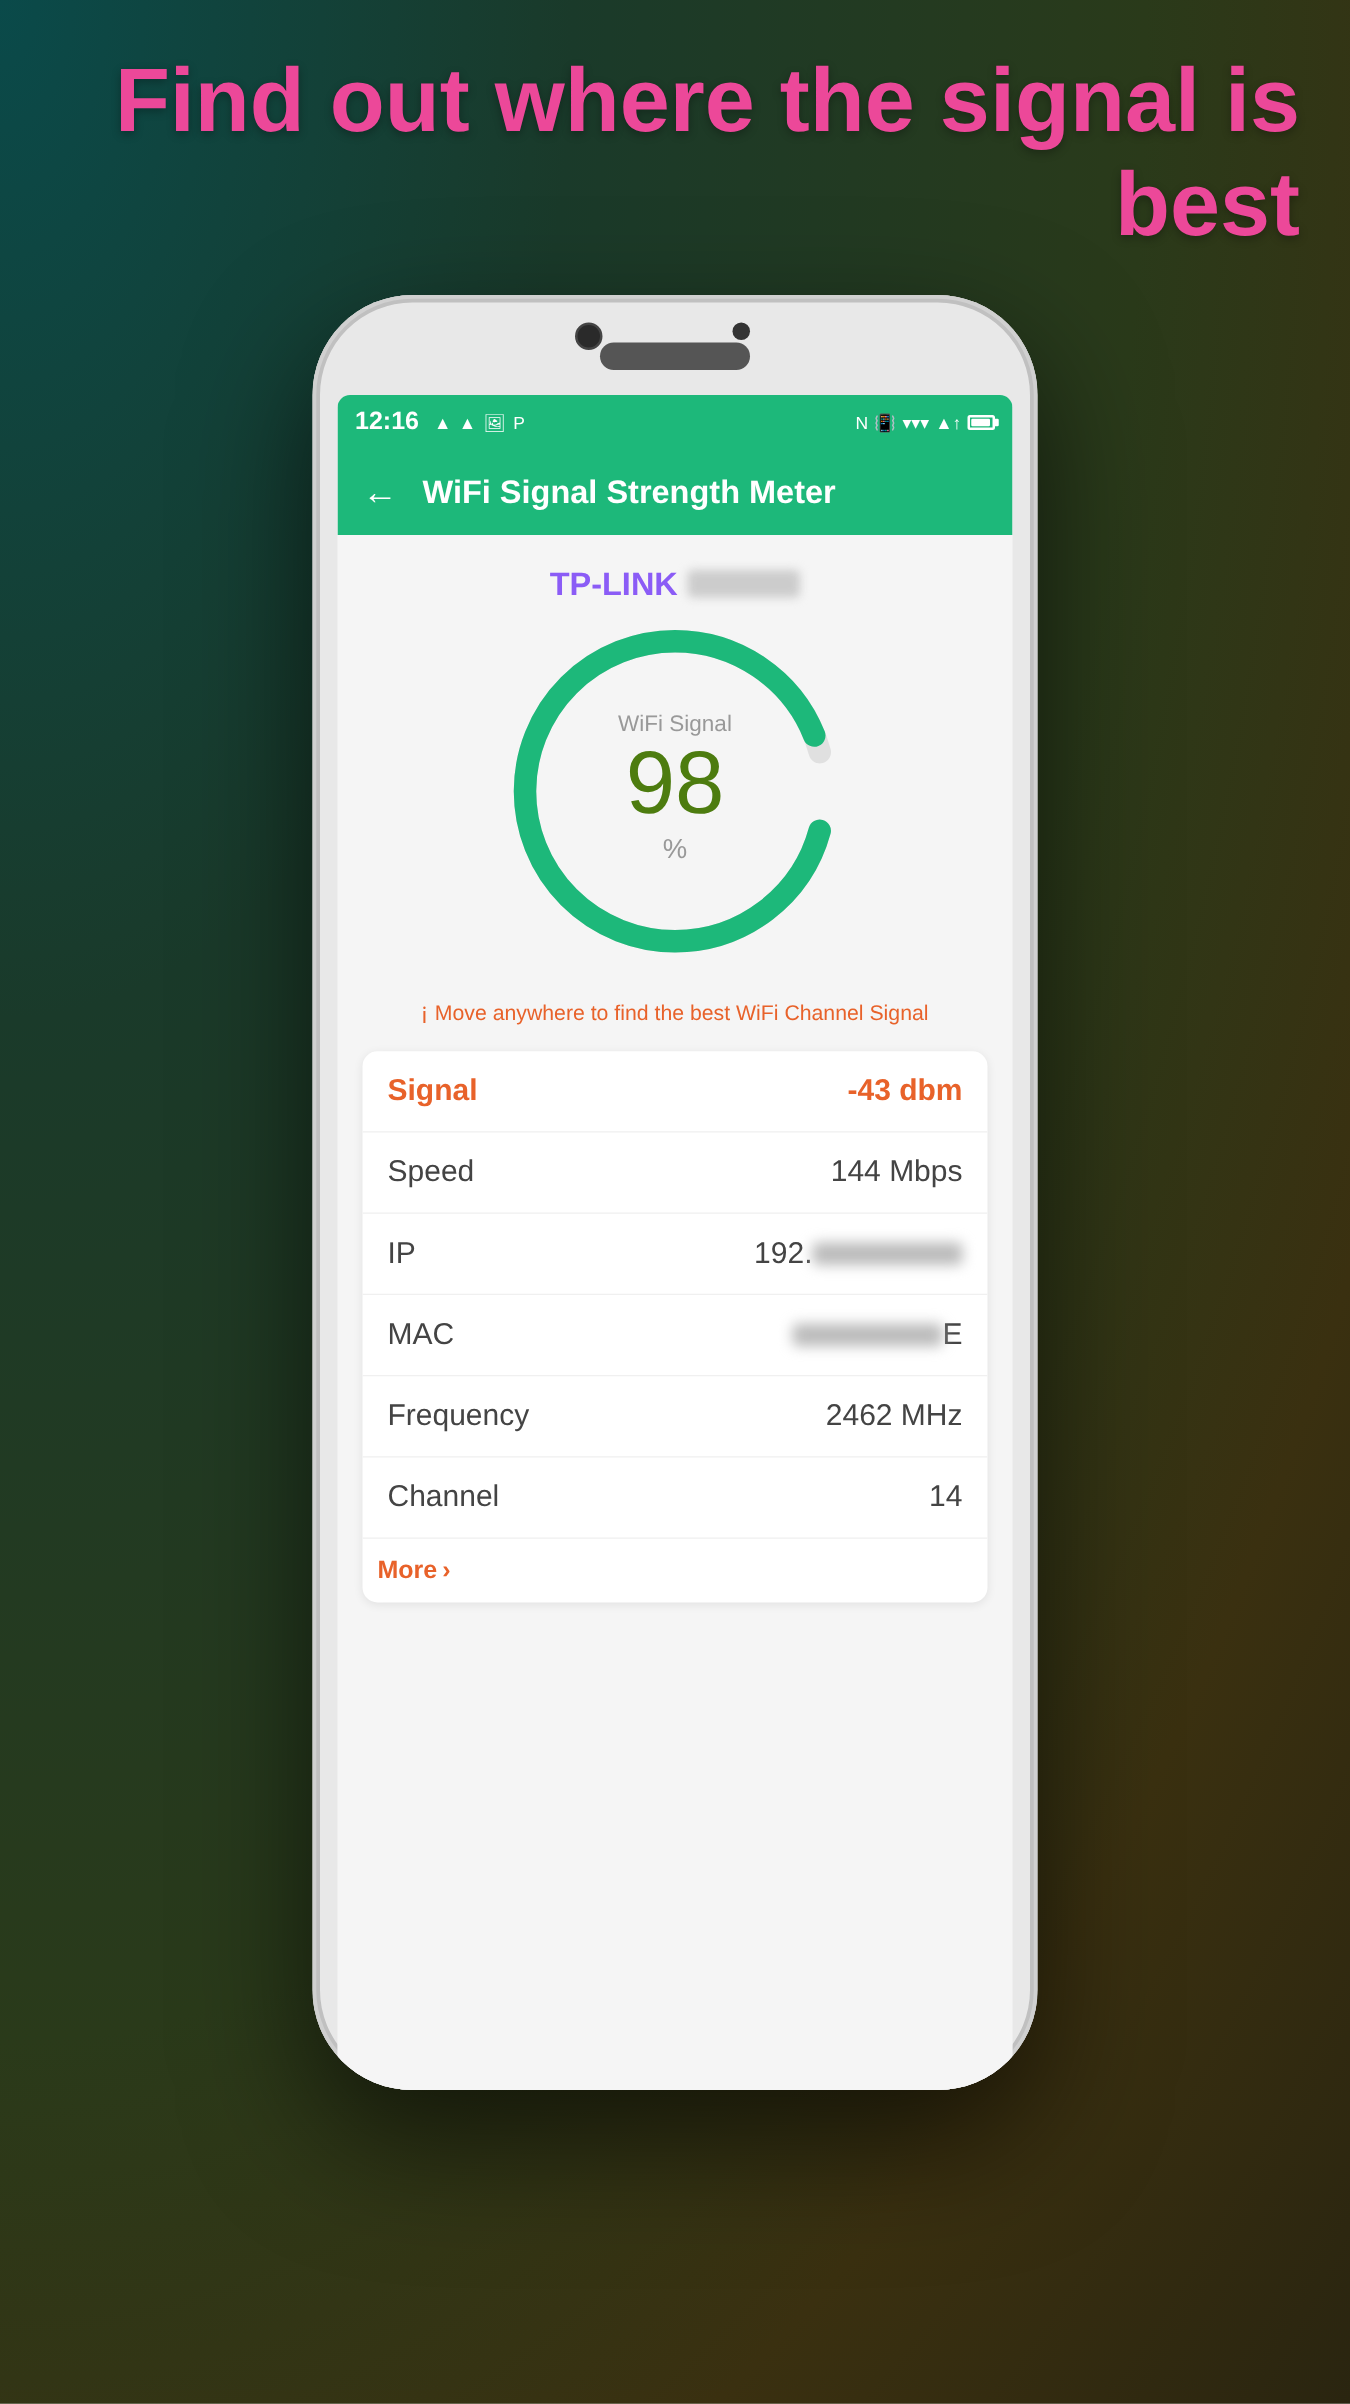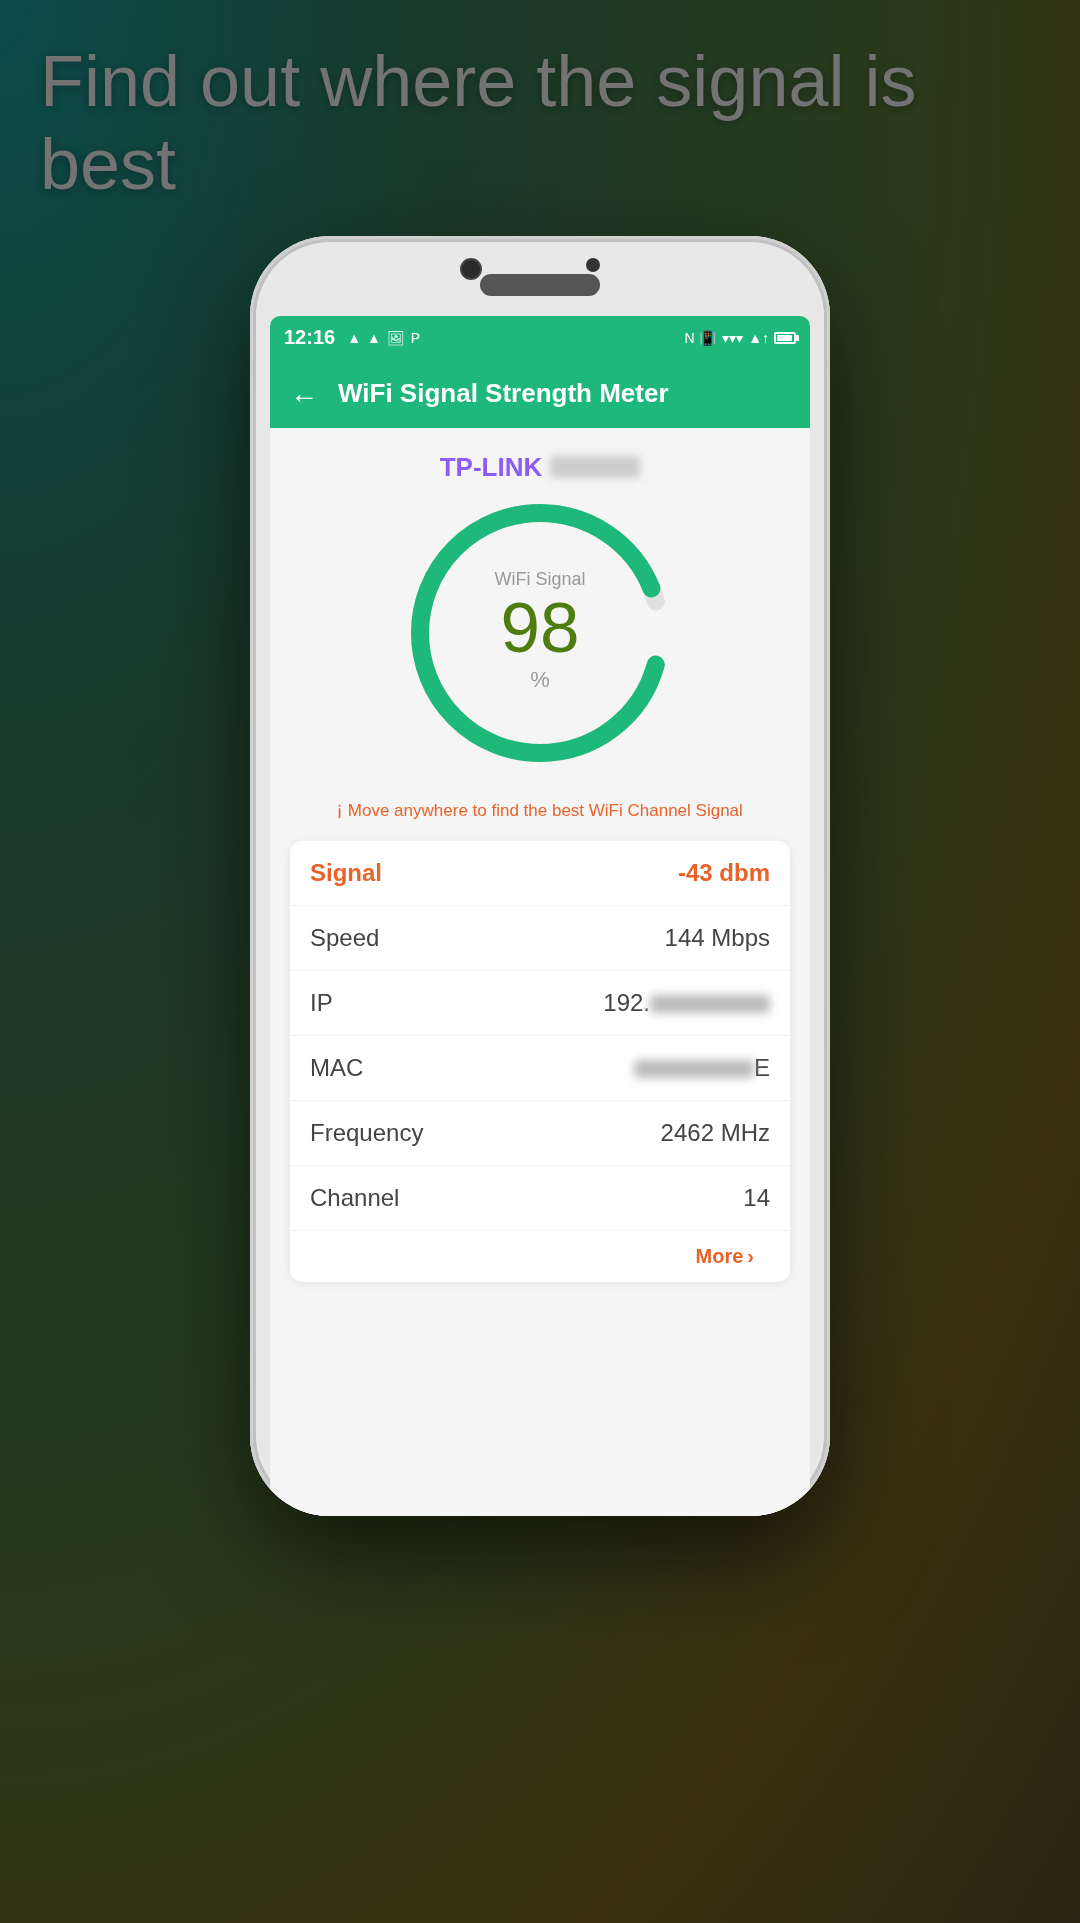--- a/index.html
+++ b/index.html
@@ -9,35 +9,35 @@
       height: 1923px;
       background: radial-gradient(ellipse at top left, #0a4a4a 0%, #1a3a2a 30%, #2a3a1a 60%, #3a3010 80%, #2a2510 100%);
       display: flex;
       flex-direction: column;
       align-items: center;
       font-family: 'Arial', sans-serif;
       overflow: hidden;
     }
 
     .headline {
-      color: #737373;
+      color: #ec4899;
       font-size: 72px;
-      font-weight: 400;
-      text-align: left;
+      font-weight: 700;
+      text-align: right;
       margin-top: 40px;
       margin-bottom: 30px;
       line-height: 1.15;
       padding: 0 40px;
       text-shadow: 0 2px 8px rgba(0,0,0,0.3);
     }
 
     
     .phone-shell {
       width: 580px;
-      height: 1280px;
+      height: 1436px;
       background: #e8e8e8;
       border-radius: 80px;
       box-shadow: 0 40px 100px rgba(0,0,0,0.6), inset 0 0 0 3px #d0d0d0, inset 0 0 0 6px #c0c0c0;
       position: relative;
       display: flex;
       flex-direction: column;
       align-items: center;
       overflow: hidden;
     }
 
@@ -294,23 +294,22 @@
       width: 120px;
       height: 18px;
       background: #bbb;
       border-radius: 4px;
       filter: blur(5px);
       vertical-align: middle;
     }
 
     .more-row {
       display: flex;
-      justify-content: flex-end;
-      align-items: center;
-      padding: 14px 36px;
+      align-items: center;
+      padding: 14px 12px;
     }
 
     .more-link {
       color: #e8622a;
       font-size: 20px;
       font-weight: 600;
       display: flex;
       align-items: center;
       gap: 4px;
       cursor: pointer;

